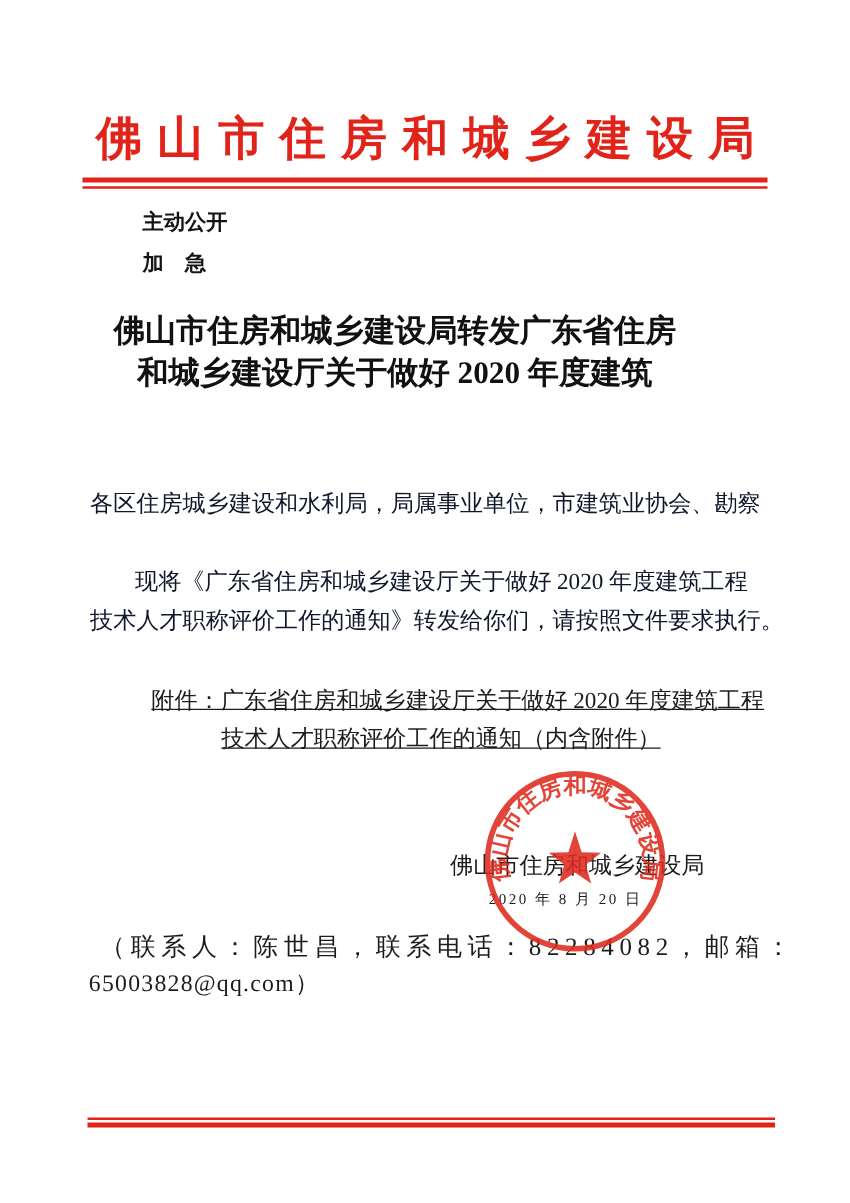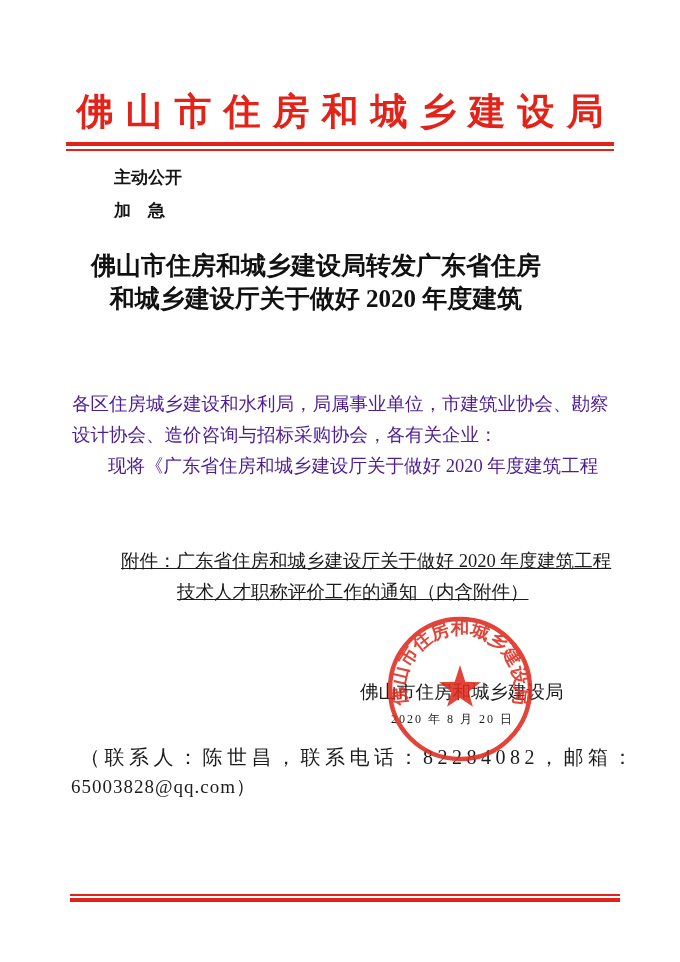--- a/index.html
+++ b/index.html
@@ -31,21 +31,21 @@
     font-weight:bold;font-size:17px;line-height:22px;color:#151515;white-space:nowrap;margin-left:22px;
   }
   .publicity{top:167px;}
   .urgency{top:200px;}
   .doc-title{
     top:249px;left:0;width:632px;text-align:center;
     font-weight:bold;font-size:25px;line-height:33px;color:#111;
     white-space:nowrap;
   }
   .body-line{
-    left:72px;font-size:18.5px;line-height:26px;color:#4c1d95;white-space:nowrap;
+    left:72px;font-size:18.5px;line-height:26px;color:#0f172a;white-space:nowrap;
   }
   .bl1{top:391px;}
   .bl2{top:422px;}
   .bl3{top:453px;left:108px;}
   .bl4{top:484px;}
   .attach-line{font-size:18.5px;line-height:26px;color:#1c1c1c;white-space:nowrap;text-decoration:underline;}
   .at1{top:548px;left:121px;}
   .at2{top:579px;left:177px;}
   .sig-agency{top:679px;left:0;width:920px;font-size:18.5px;color:#1c1c1c;white-space:nowrap;}
   .sig-agency-inner{position:absolute;left:360px;}
@@ -70,22 +70,22 @@
 
   <div class="abs mark publicity">主动公开</div>
   <div class="abs mark urgency">加　急</div>
 
   <div class="abs doc-title">
     <div>佛山市住房和城乡建设局转发广东省住房</div>
     <div>和城乡建设厅关于做好 2020 年度建筑</div>
   </div>
 
   <div class="abs body-line bl1">各区住房城乡建设和水利局，局属事业单位，市建筑业协会、勘察</div>
-  <div class="abs body-line bl2">设计协会、造价咨询与招标采购协会，各有关企业：</div>
   <div class="abs body-line bl3">现将《广东省住房和城乡建设厅关于做好 2020 年度建筑工程</div>
+  <div class="abs body-line bl4">技术人才职称评价工作的通知》转发给你们，请按照文件要求执行。</div>
 
   <div class="abs attach-line at1">附件：广东省住房和城乡建设厅关于做好 2020 年度建筑工程</div>
   <div class="abs attach-line at2">技术人才职称评价工作的通知（内含附件）</div>
 
   <div class="abs sig-agency">
     <span class="sig-agency-inner">佛山市住房和城乡建设局</span>
   </div>
   <div class="abs sig-date">2020 年 8 月 20 日</div>
 
   <div class="abs contact-line cl1">（联系人：陈世昌，联系电话：82284082，邮箱：</div>

